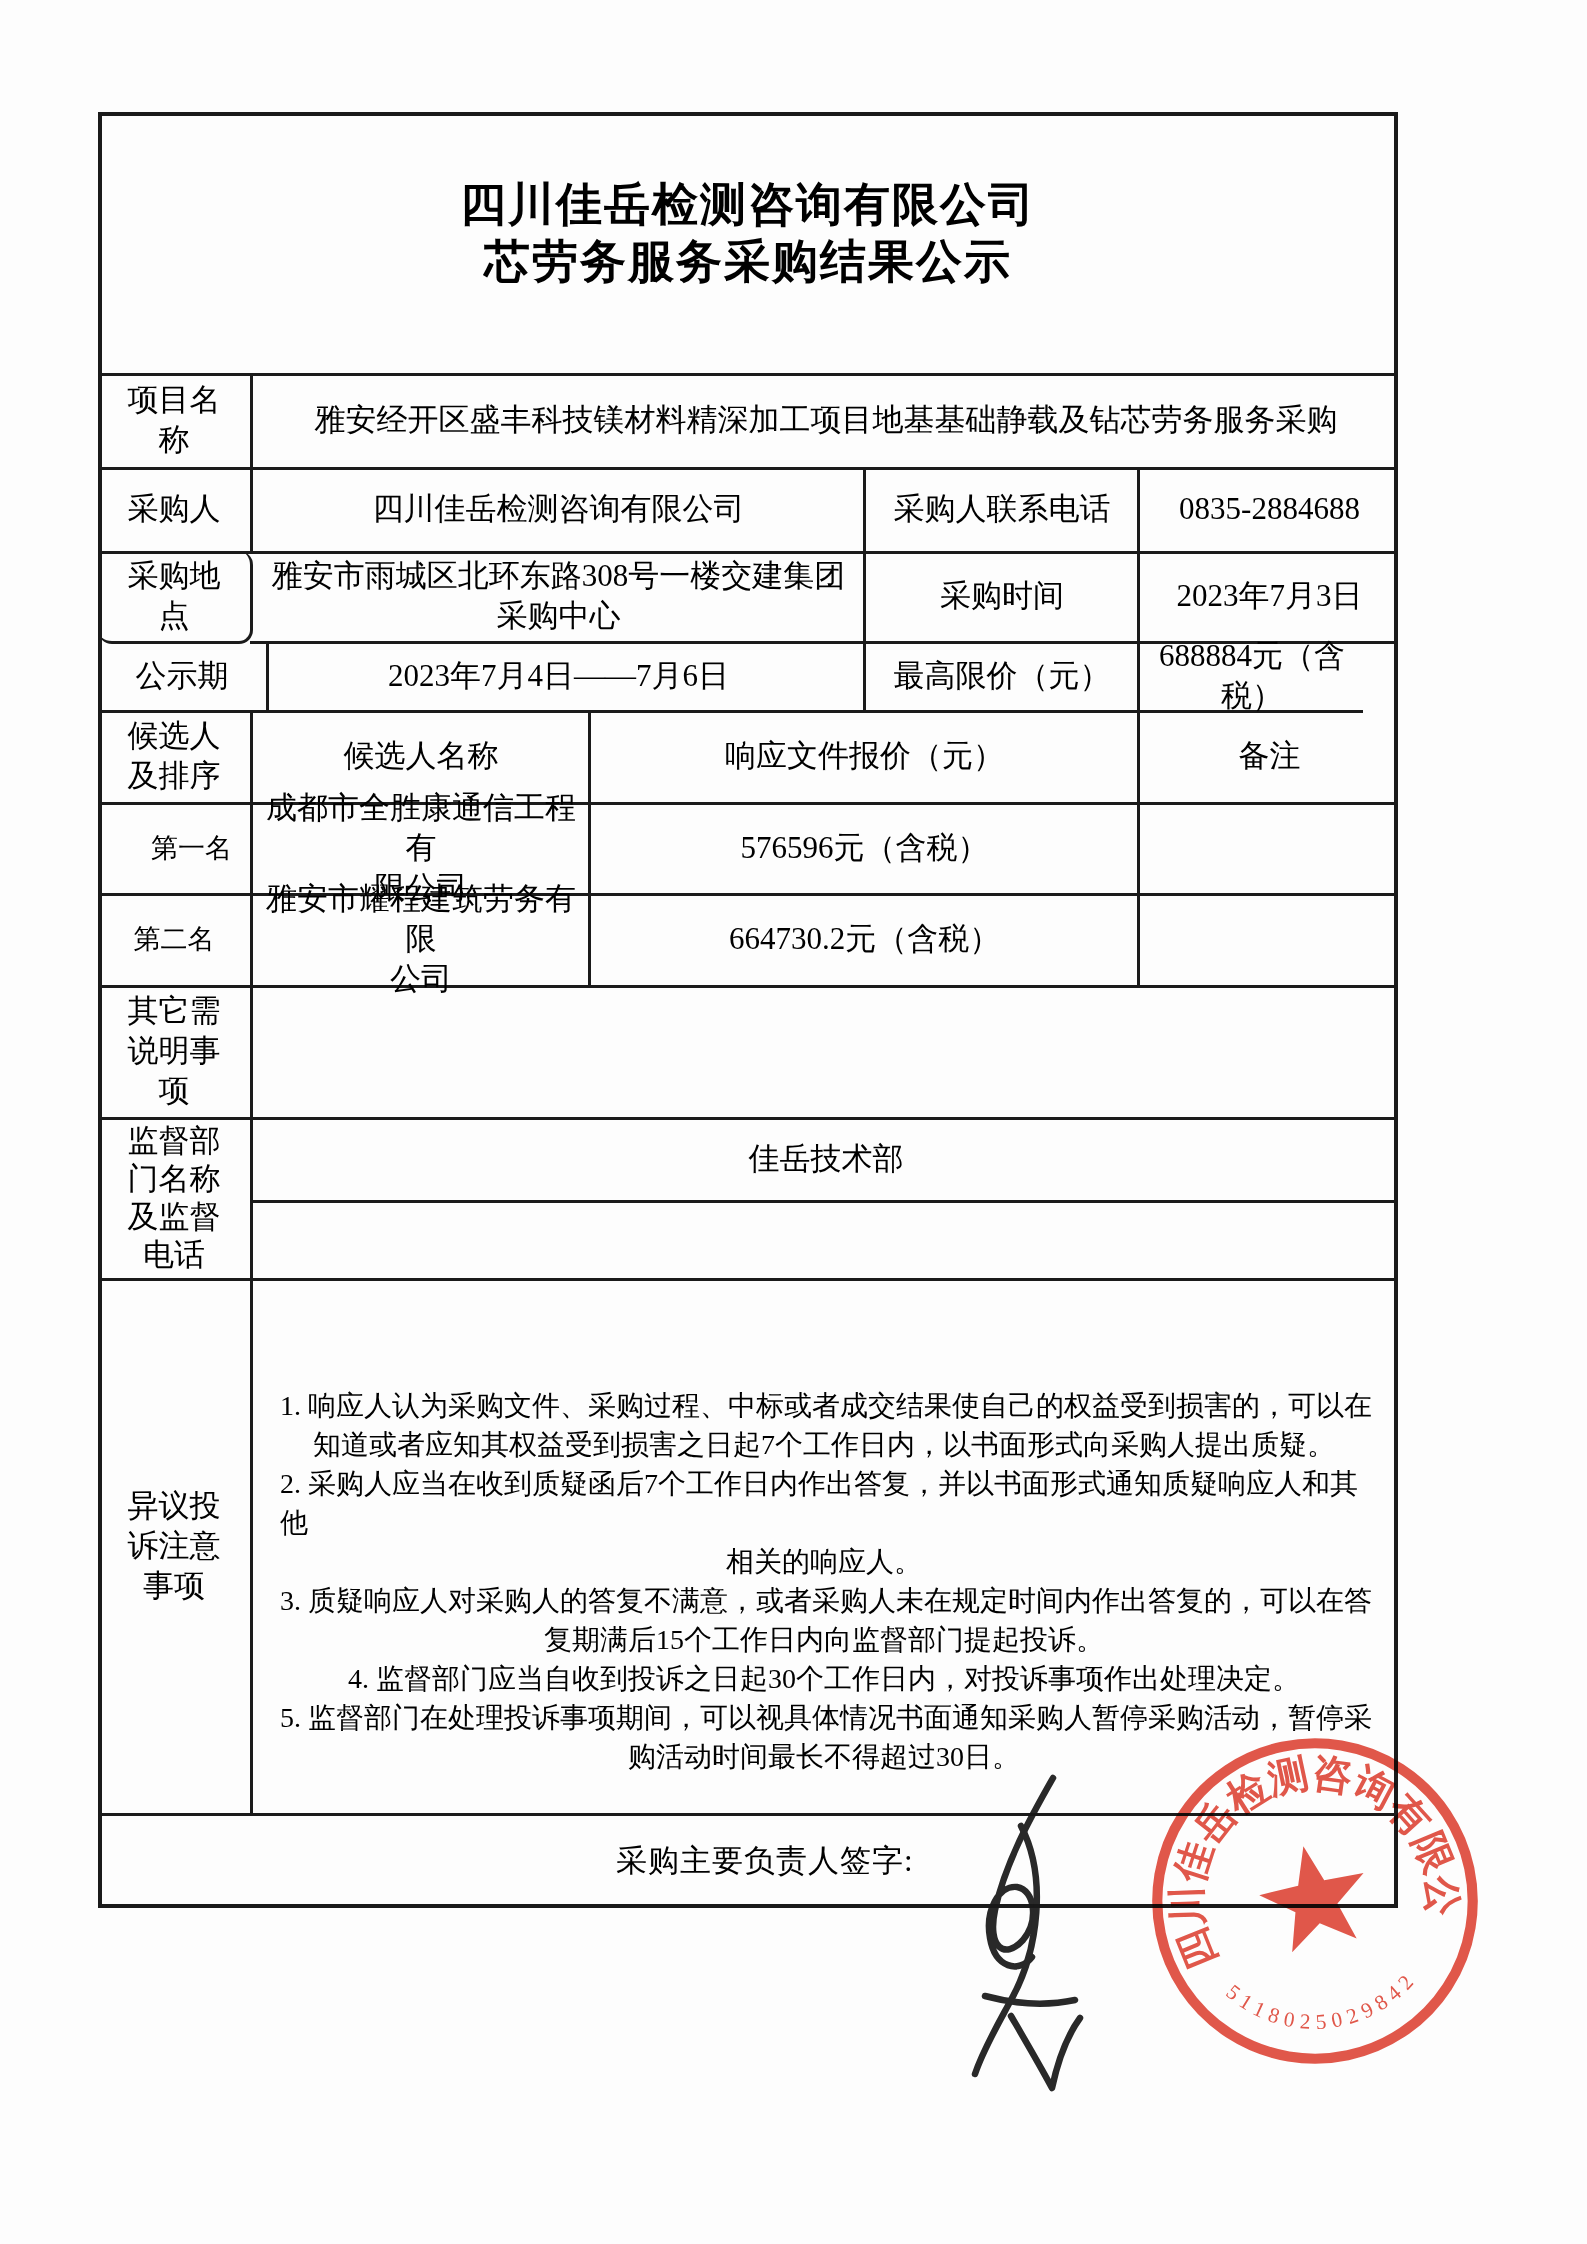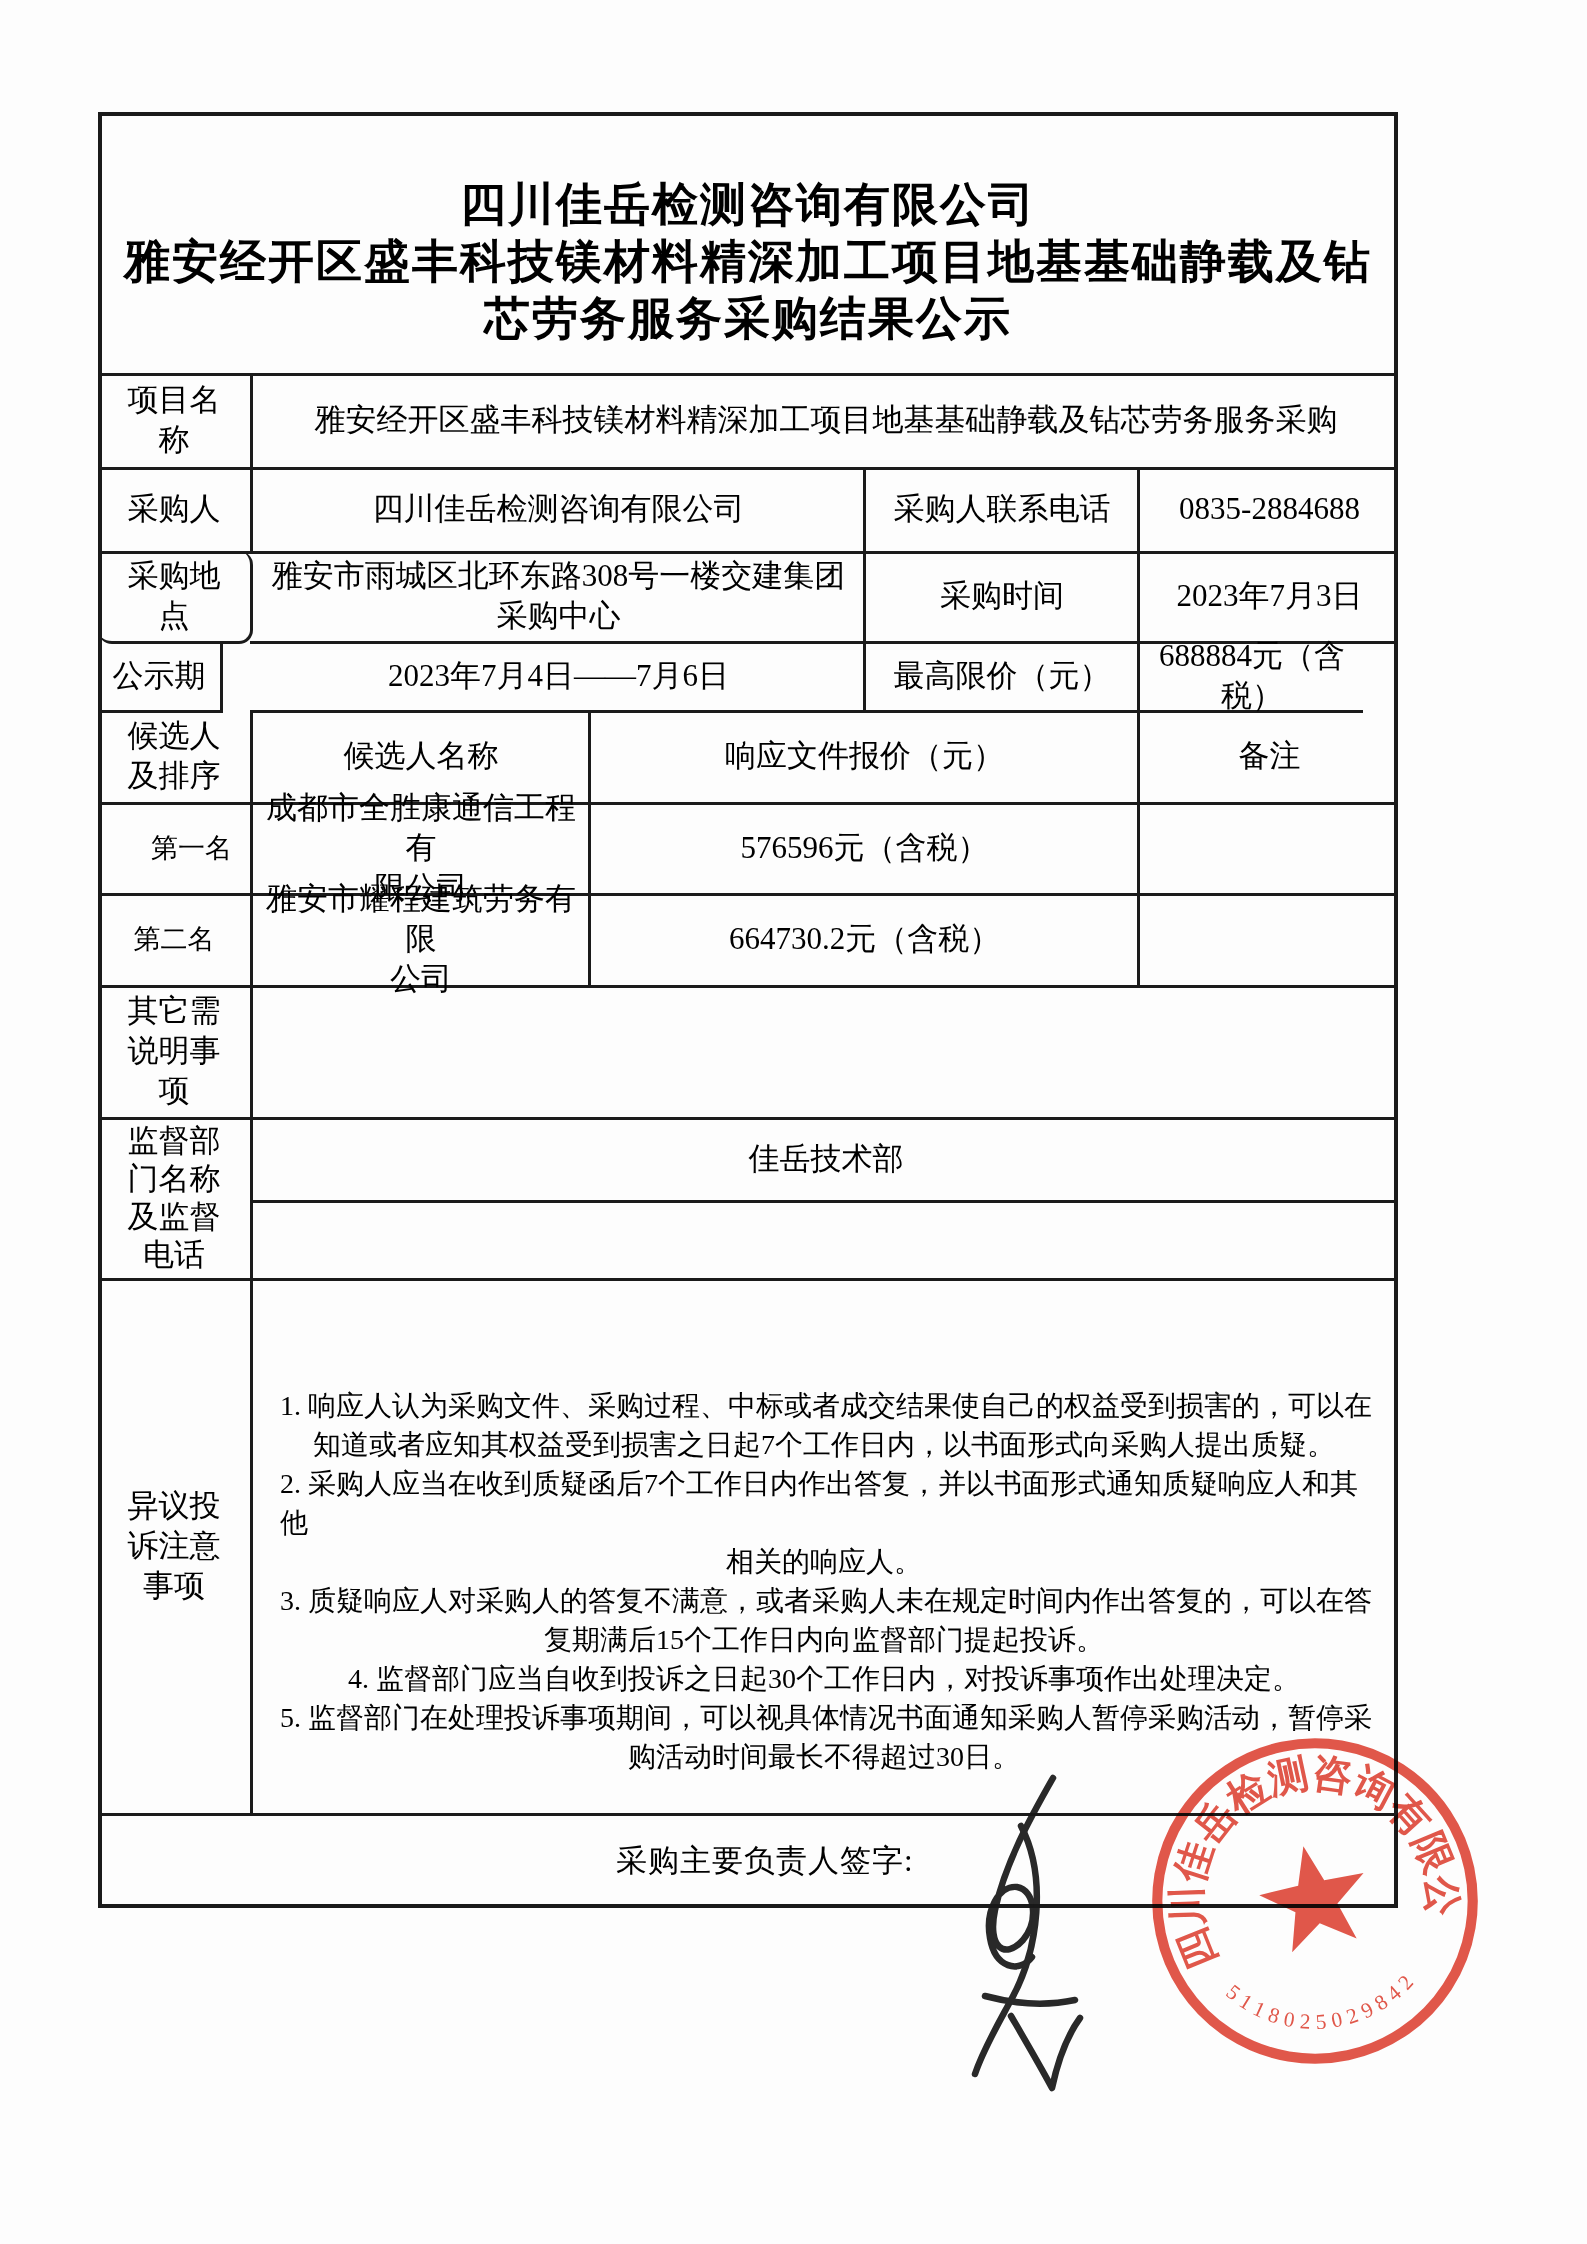--- a/index.html
+++ b/index.html
@@ -37,40 +37,39 @@
   .stamp-svg{position:absolute;left:1140px;top:1726px;z-index:5;opacity:0.85;mix-blend-mode:multiply;}
   .supervision-label{line-height:38px;}
 </style>
 </head>
 <body>
 
 <div class="page">
 
   <div class="cell bb title-cell" style="left:98px;top:112px;width:1300px;height:264px;">
     <div class="title-line">四川佳岳检测咨询有限公司</div>
-    <div class="title-line">雅安经开区盛丰科技镁材料精深加工项目地基基础静载及钻</div>
     <div class="title-line">芯劳务服务采购结果公示</div>
   </div>
 
   <div class="cell br bb" style="left:98px;top:373px;width:155px;height:97px;">项目名
 称</div>
   <div class="cell bb pad-h" style="left:250px;top:373px;width:1148px;height:97px;">雅安经开区盛丰科技镁材料精深加工项目地基基础静载及钻芯劳务服务采购</div>
 
   <div class="cell br bb" style="left:98px;top:467px;width:155px;height:87px;">采购人</div>
   <div class="cell br bb pad-h" style="left:250px;top:467px;width:616px;height:87px;">四川佳岳检测咨询有限公司</div>
   <div class="cell br bb pad-h" style="left:863px;top:467px;width:277px;height:87px;">采购人联系电话</div>
   <div class="cell bb pad-h" style="left:1137px;top:467px;width:261px;height:87px;">0835-2884688</div>
 
   <div class="cell br bb" style="left:98px;top:551px;width:155px;height:93px;border-radius:14px;">采购地
 点</div>
   <div class="cell br bb pad-h" style="left:250px;top:551px;width:616px;height:93px;">雅安市雨城区北环东路308号一楼交建集团采购中心</div>
   <div class="cell br bb pad-h" style="left:863px;top:551px;width:277px;height:93px;">采购时间</div>
   <div class="cell bb pad-h" style="left:1137px;top:551px;width:261px;height:93px;">2023年7月3日</div>
 
-  <div class="cell br bb" style="left:98px;top:641px;width:125px;height:72px;text-align:right;">公示期</div>
+  <div class="cell br bb" style="left:98px;top:641px;width:171px;height:72px;text-align:right;">公示期</div>
   <div class="cell br bb pad-h" style="left:250px;top:641px;width:616px;height:72px;">2023年7月4日——7月6日</div>
   <div class="cell br bb pad-h" style="left:863px;top:641px;width:277px;height:72px;">最高限价（元）</div>
   <div class="cell bb pad-h" style="left:1137px;top:641px;width:226px;height:72px;">688884元（含税）</div>
 
   <div class="cell br bb" style="left:98px;top:710px;width:155px;height:95px;">候选人
 及排序</div>
   <div class="cell br bb pad-h" style="left:250px;top:710px;width:341px;height:95px;">候选人名称</div>
   <div class="cell br bb pad-h" style="left:588px;top:710px;width:552px;height:95px;">响应文件报价（元）</div>
   <div class="cell bb pad-h" style="left:1137px;top:710px;width:261px;height:95px;">备注</div>
 

